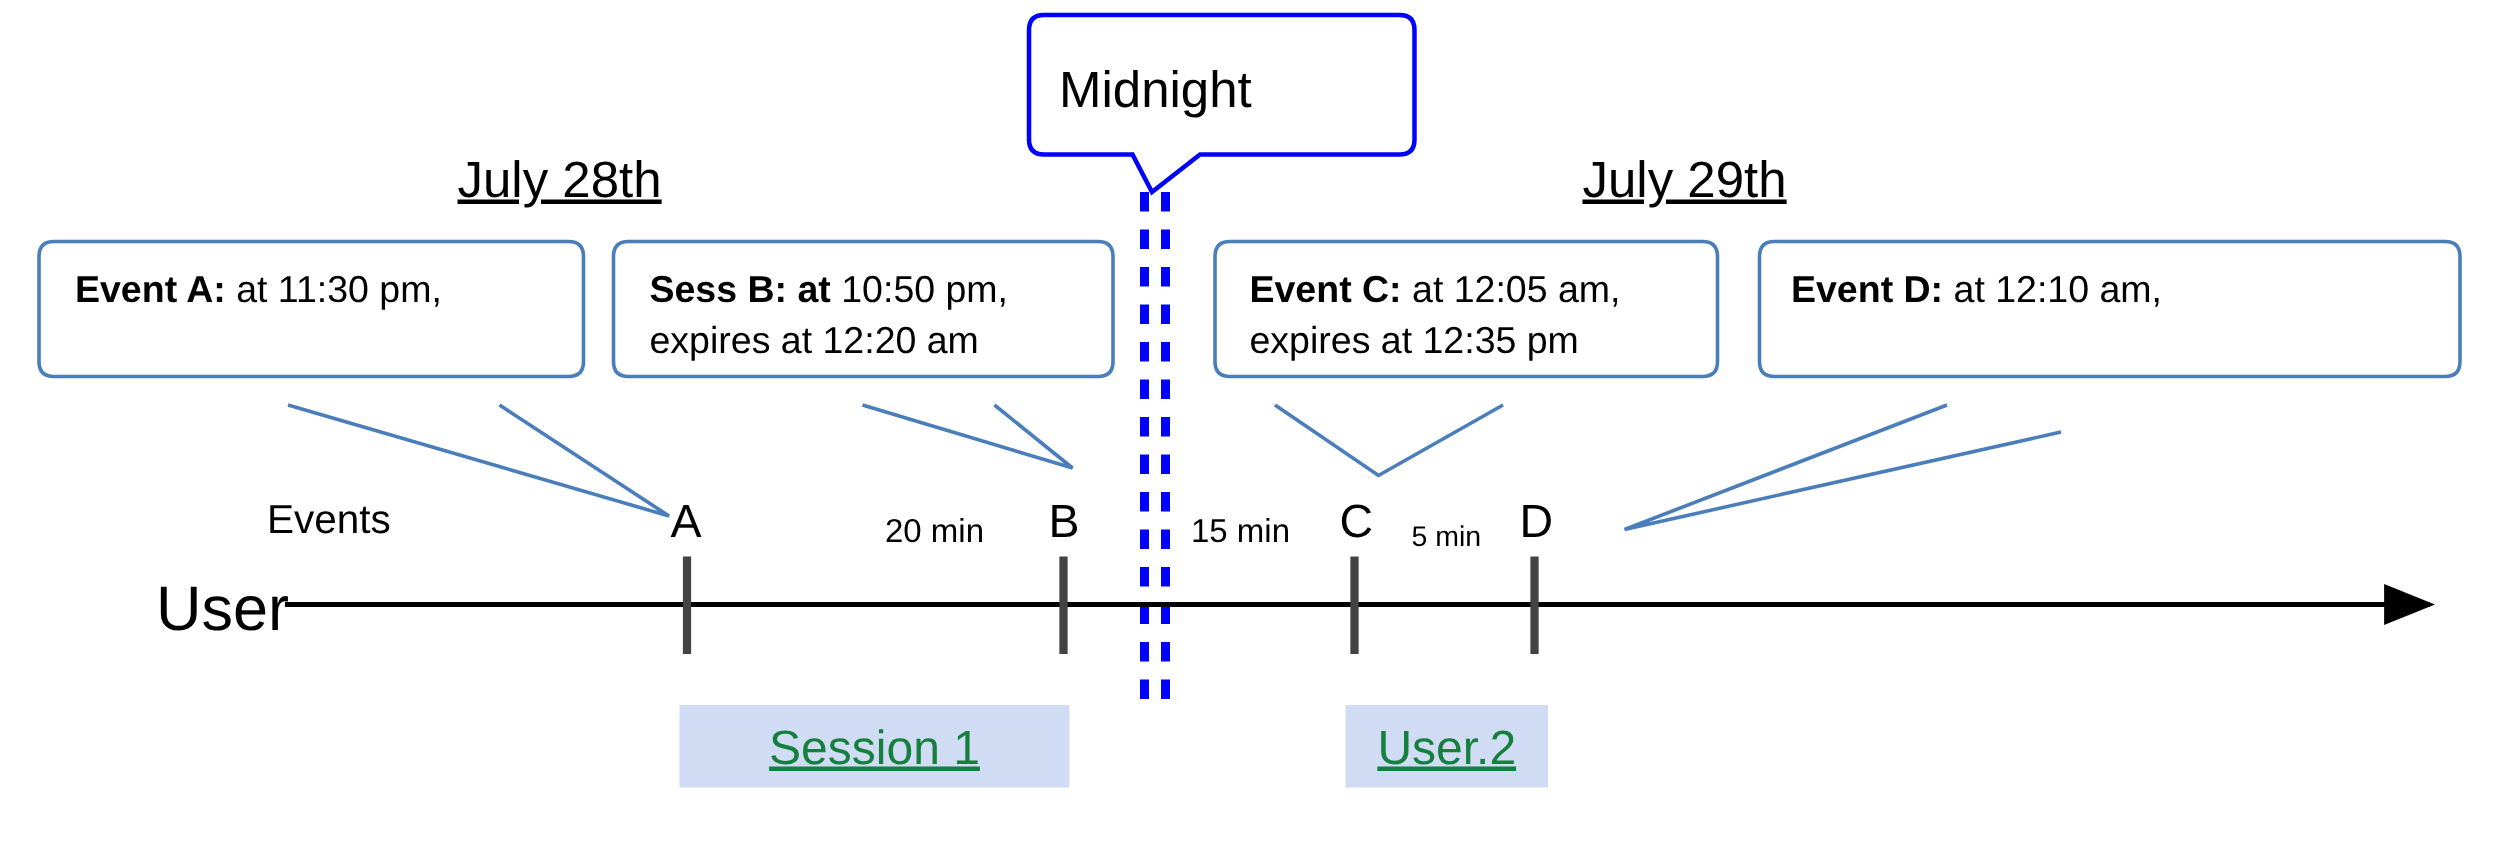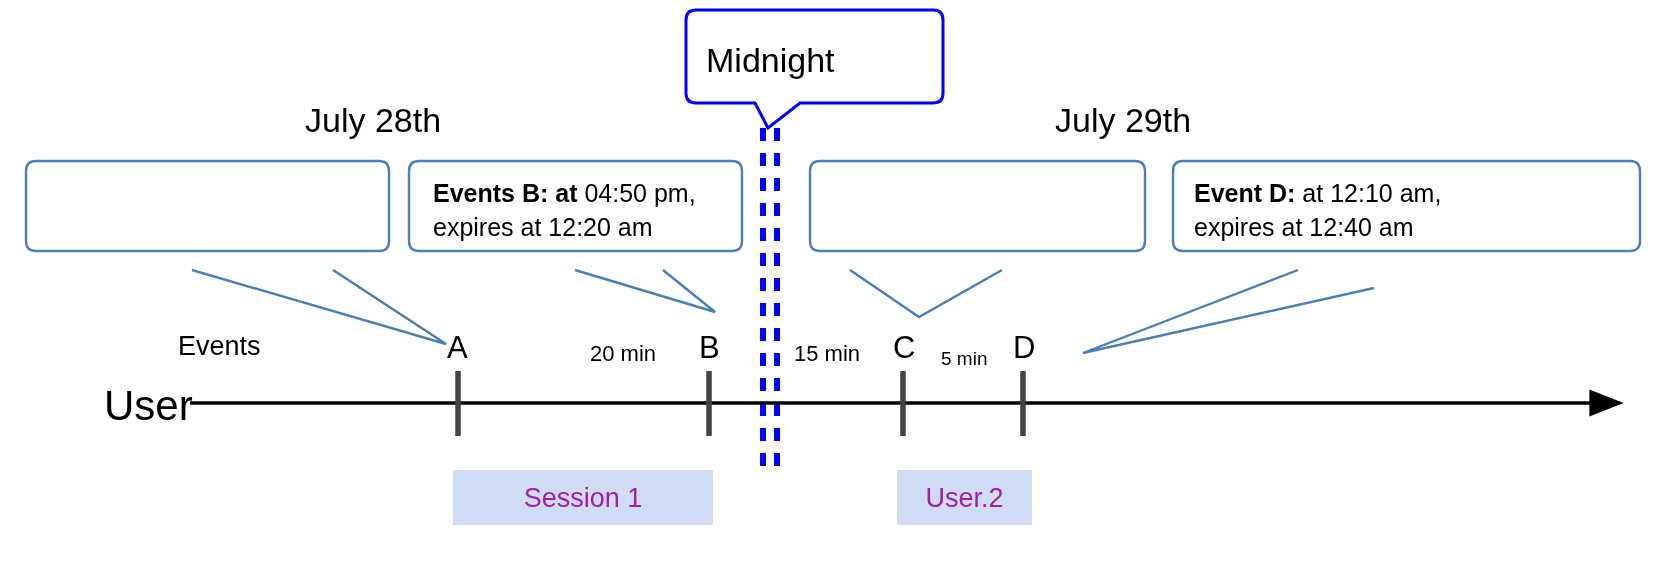--- a/index.html
+++ b/index.html
@@ -28,20 +28,21 @@
   }
 
   
   .abs { position: absolute; }
 
   .day-label {
     font-size: 34px;
     line-height: 40px;
     color: #000;
     white-space: nowrap;
+    text-decoration: underline;
   }
 
   .midnight-text {
     font-size: 34px;
     line-height: 40px;
     color: #000;
     white-space: nowrap;
   }
 
   .callout-text {
@@ -76,23 +77,24 @@
   .gap-label.small {
     font-size: 19px;
     line-height: 23px;
   }
 
   .session-box {
     background: #cfdcf3;
     display: flex;
     align-items: center;
     justify-content: center;
-    font-size: 27px;
+    font-size: 32px;
     line-height: 32px;
-    color: #a21caf;
+    color: #15803d;
+    text-decoration: underline;
   }
 </style>
 </head>
 <body>
 
 <div id="stage">
 
   <svg id="vector-layer" viewBox="0 0 1668 578">
     <defs>
       <marker id="arrowhead" markerWidth="10" markerHeight="8" refX="9" refY="4" orient="auto" markerUnits="strokeWidth">
@@ -126,35 +128,43 @@
     <line x1="1023" y1="371" x2="1023" y2="436" stroke="#434343" stroke-width="5.5"></line>
   </svg>
 
   <div class="abs midnight-text" style="left:706px; top:40px;">Midnight</div>
 
   <div class="abs day-label" style="left:305px; top:100px;">July 28th</div>
 
   <div class="abs day-label" style="left:1038px; top:100px;margin-left:17px;">July 29th</div>
 
   <div class="abs callout-text" style="left:50px; top:176px; width:335px;">
+    <div>
+      <b>Event A:</b><span> at 11:30 pm,</span>
+    </div>
   </div>
 
   <div class="abs callout-text" style="left:433px; top:176px; width:305px;">
     <div>
-      <b>Events B: at</b><span> 04:50 pm,</span>
+      <b>Sess B: at</b><span> 10:50 pm,</span>
     </div>
     <div>expires at 12:20 am</div>
   </div>
 
+  <div class="abs callout-text" style="left:833px; top:176px; width:308px;">
+    <div>
+      <b>Event C:</b><span> at 12:05 am,</span>
+    </div>
+    <div>expires at 12:35 pm</div>
+  </div>
 
   <div class="abs callout-text" style="left:1194px; top:176px; width:440px;">
     <div>
       <b>Event D:</b><span>  at 12:10 am,</span>
     </div>
-    <div>expires at 12:40 am</div>
   </div>
 
   <div class="abs row-label-events" style="left:178px; top:330px;">Events</div>
 
   <div class="abs row-label-user" style="left:104px; top:386px;">User</div>
 
   <div class="abs event-letter" style="left:447px; top:330px;">A</div>
   <div class="abs event-letter" style="left:699px; top:330px;">B</div>
   <div class="abs event-letter" style="left:893px; top:330px;">C</div>
   <div class="abs event-letter" style="left:1013px; top:330px;">D</div>

